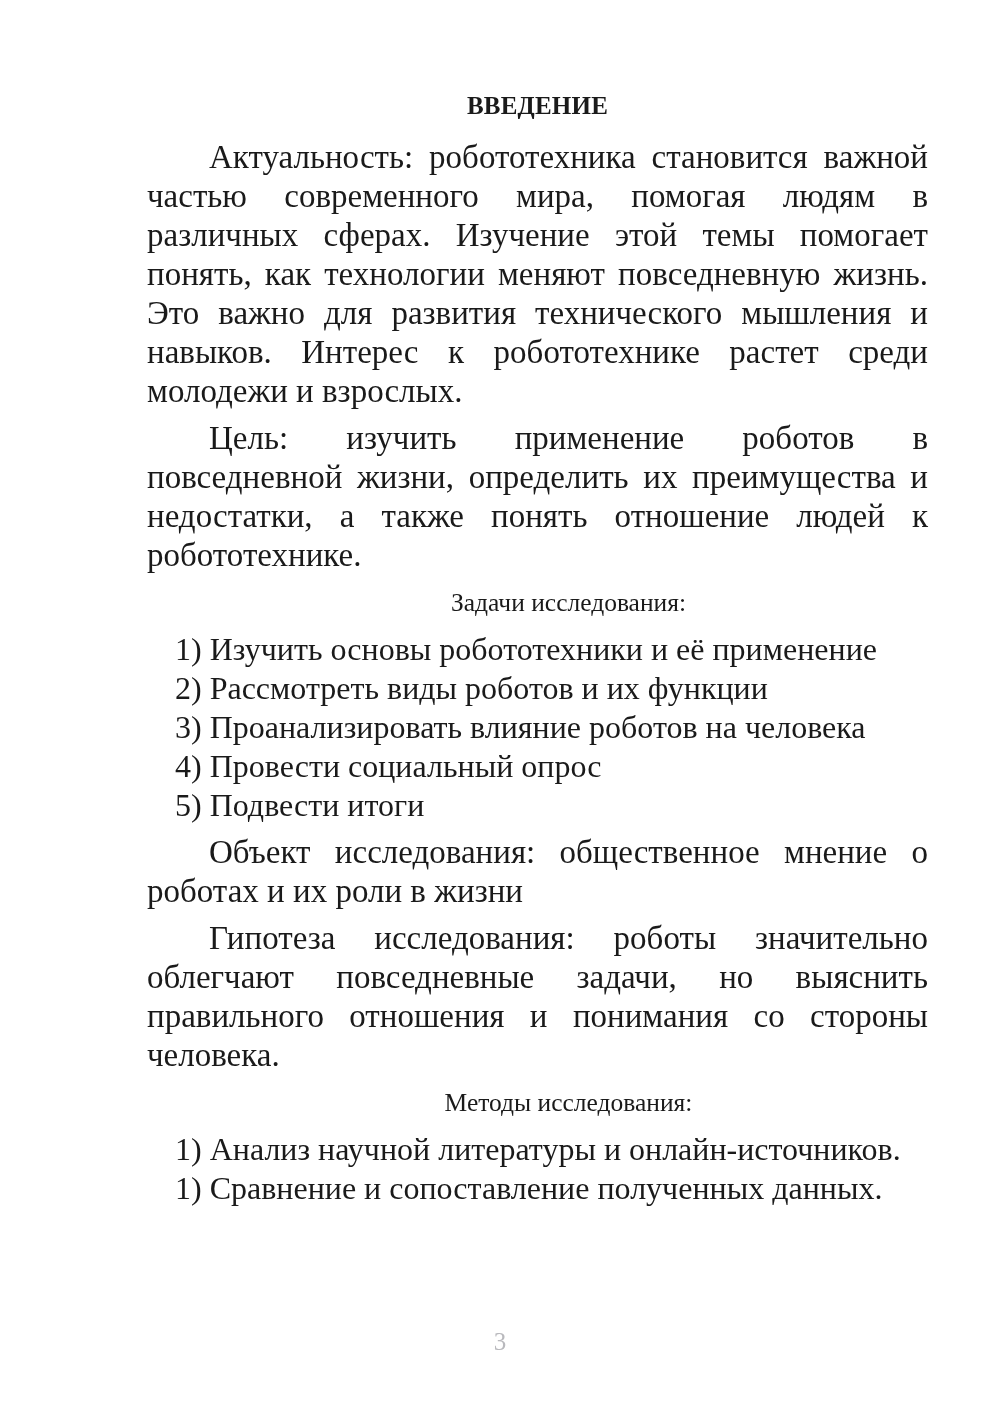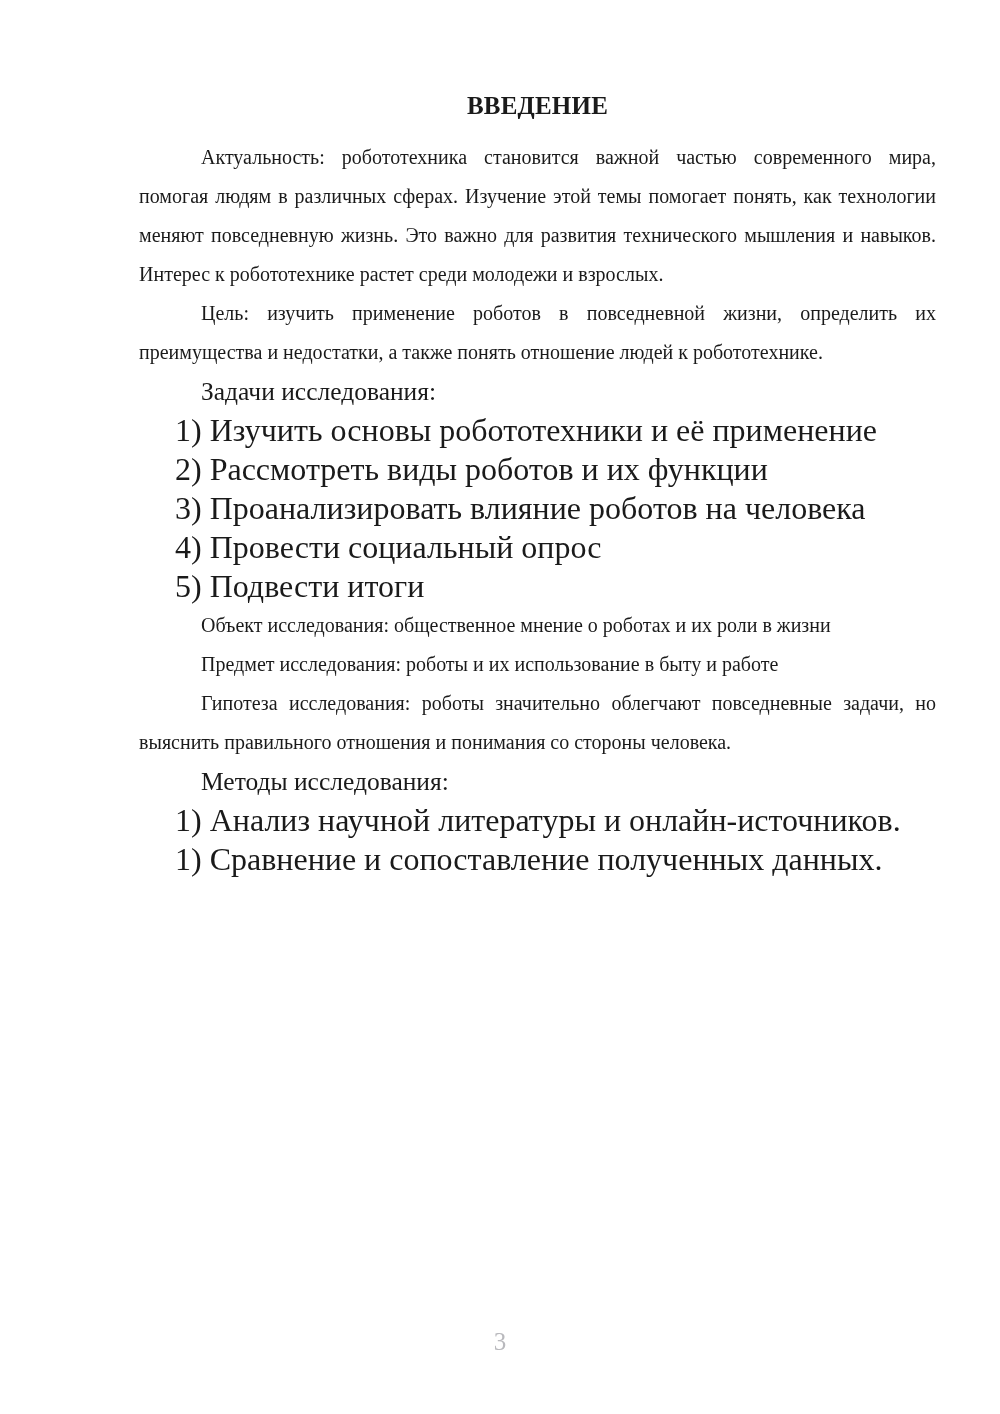--- a/index.html
+++ b/index.html
@@ -37,47 +37,47 @@
   .doc-title {
     font-size: 25px;
     font-weight: bold;
     text-align: center;
     line-height: 39px;
     margin: 0 0 13px 0;
     letter-spacing: 0.2px;
   }
 
   p.para {
-    font-size: 20px;
+    font-size: 33px;
     line-height: 39px;
     text-align: justify;
     text-justify: inter-word;
-    margin: 0;
+    margin: 8px;
     text-indent: 62px;
     hyphens: none;
   }
 
   p.para.last-line-natural {
     text-align-last: left;
   }
 
   p.listitem {
     font-size: 32px;
     line-height: 39px;
     text-align: left;
     margin: 0;
     text-indent: 0;
     padding-left: 36px;
   }
 
   p.heading-inline {
     font-size: 25.5px;
     line-height: 39px;
-    text-align: left;
-    margin: 0;
+    text-align: center;
+    margin: 8px;
     text-indent: 62px;
   }
 
   .page-number {
     position: absolute;
     left: 0;
     top: 1327px;
     width: 1000px;
     text-align: center;
     font-size: 25px;
@@ -106,21 +106,20 @@
     <p class="listitem">2) Рассмотреть виды роботов и их функции</p>
 
     <p class="listitem">3) Проанализировать влияние роботов на человека</p>
 
     <p class="listitem">4) Провести социальный опрос</p>
 
     <p class="listitem">5) Подвести итоги</p>
 
     <p class="para last-line-natural">Объект исследования: общественное мнение о роботах и их роли в жизни</p>
 
-    <p class="para last-line-natural">Предмет исследования: роботы и их использование в быту и работе</p>
 
     <p class="para">Гипотеза исследования: роботы значительно облегчают повседневные задачи, но выяснить правильного отношения и понимания со стороны человека.</p>
 
     <p class="heading-inline">Методы исследования:</p>
 
     <p class="listitem">1) Анализ научной литературы и онлайн-источников.</p>
 
     <p class="listitem">1) Сравнение и сопоставление полученных данных.</p>
 
 

